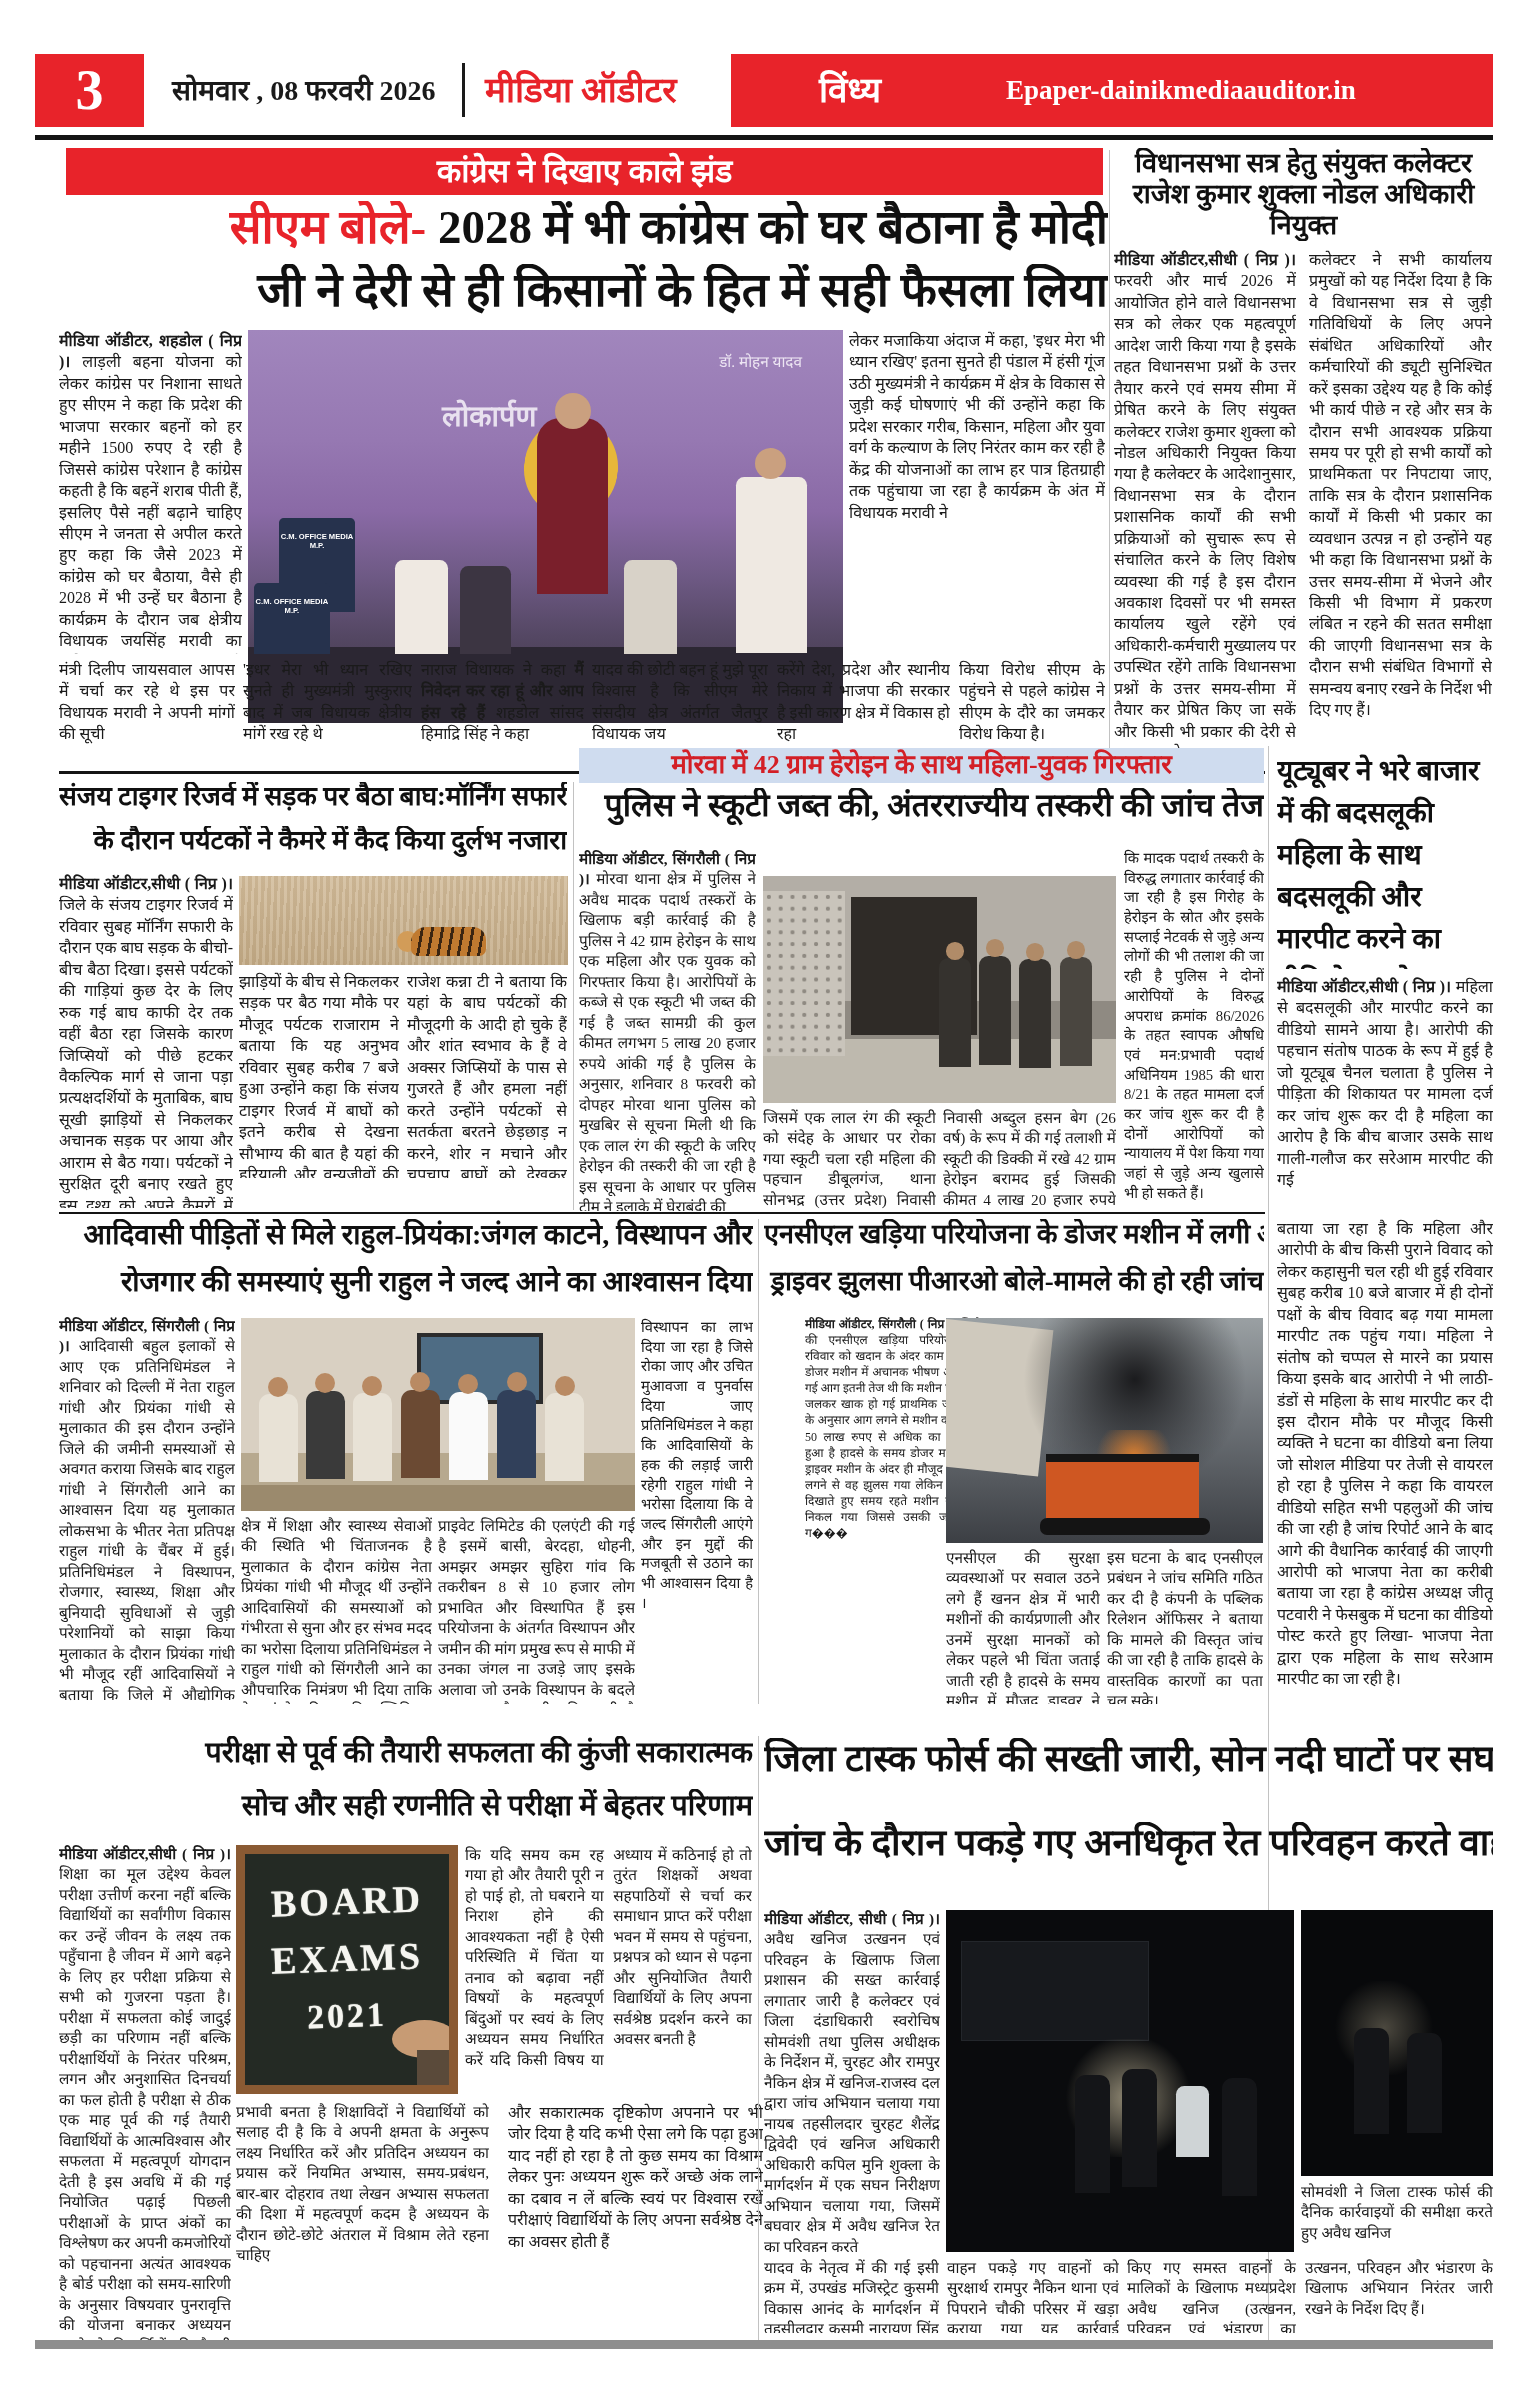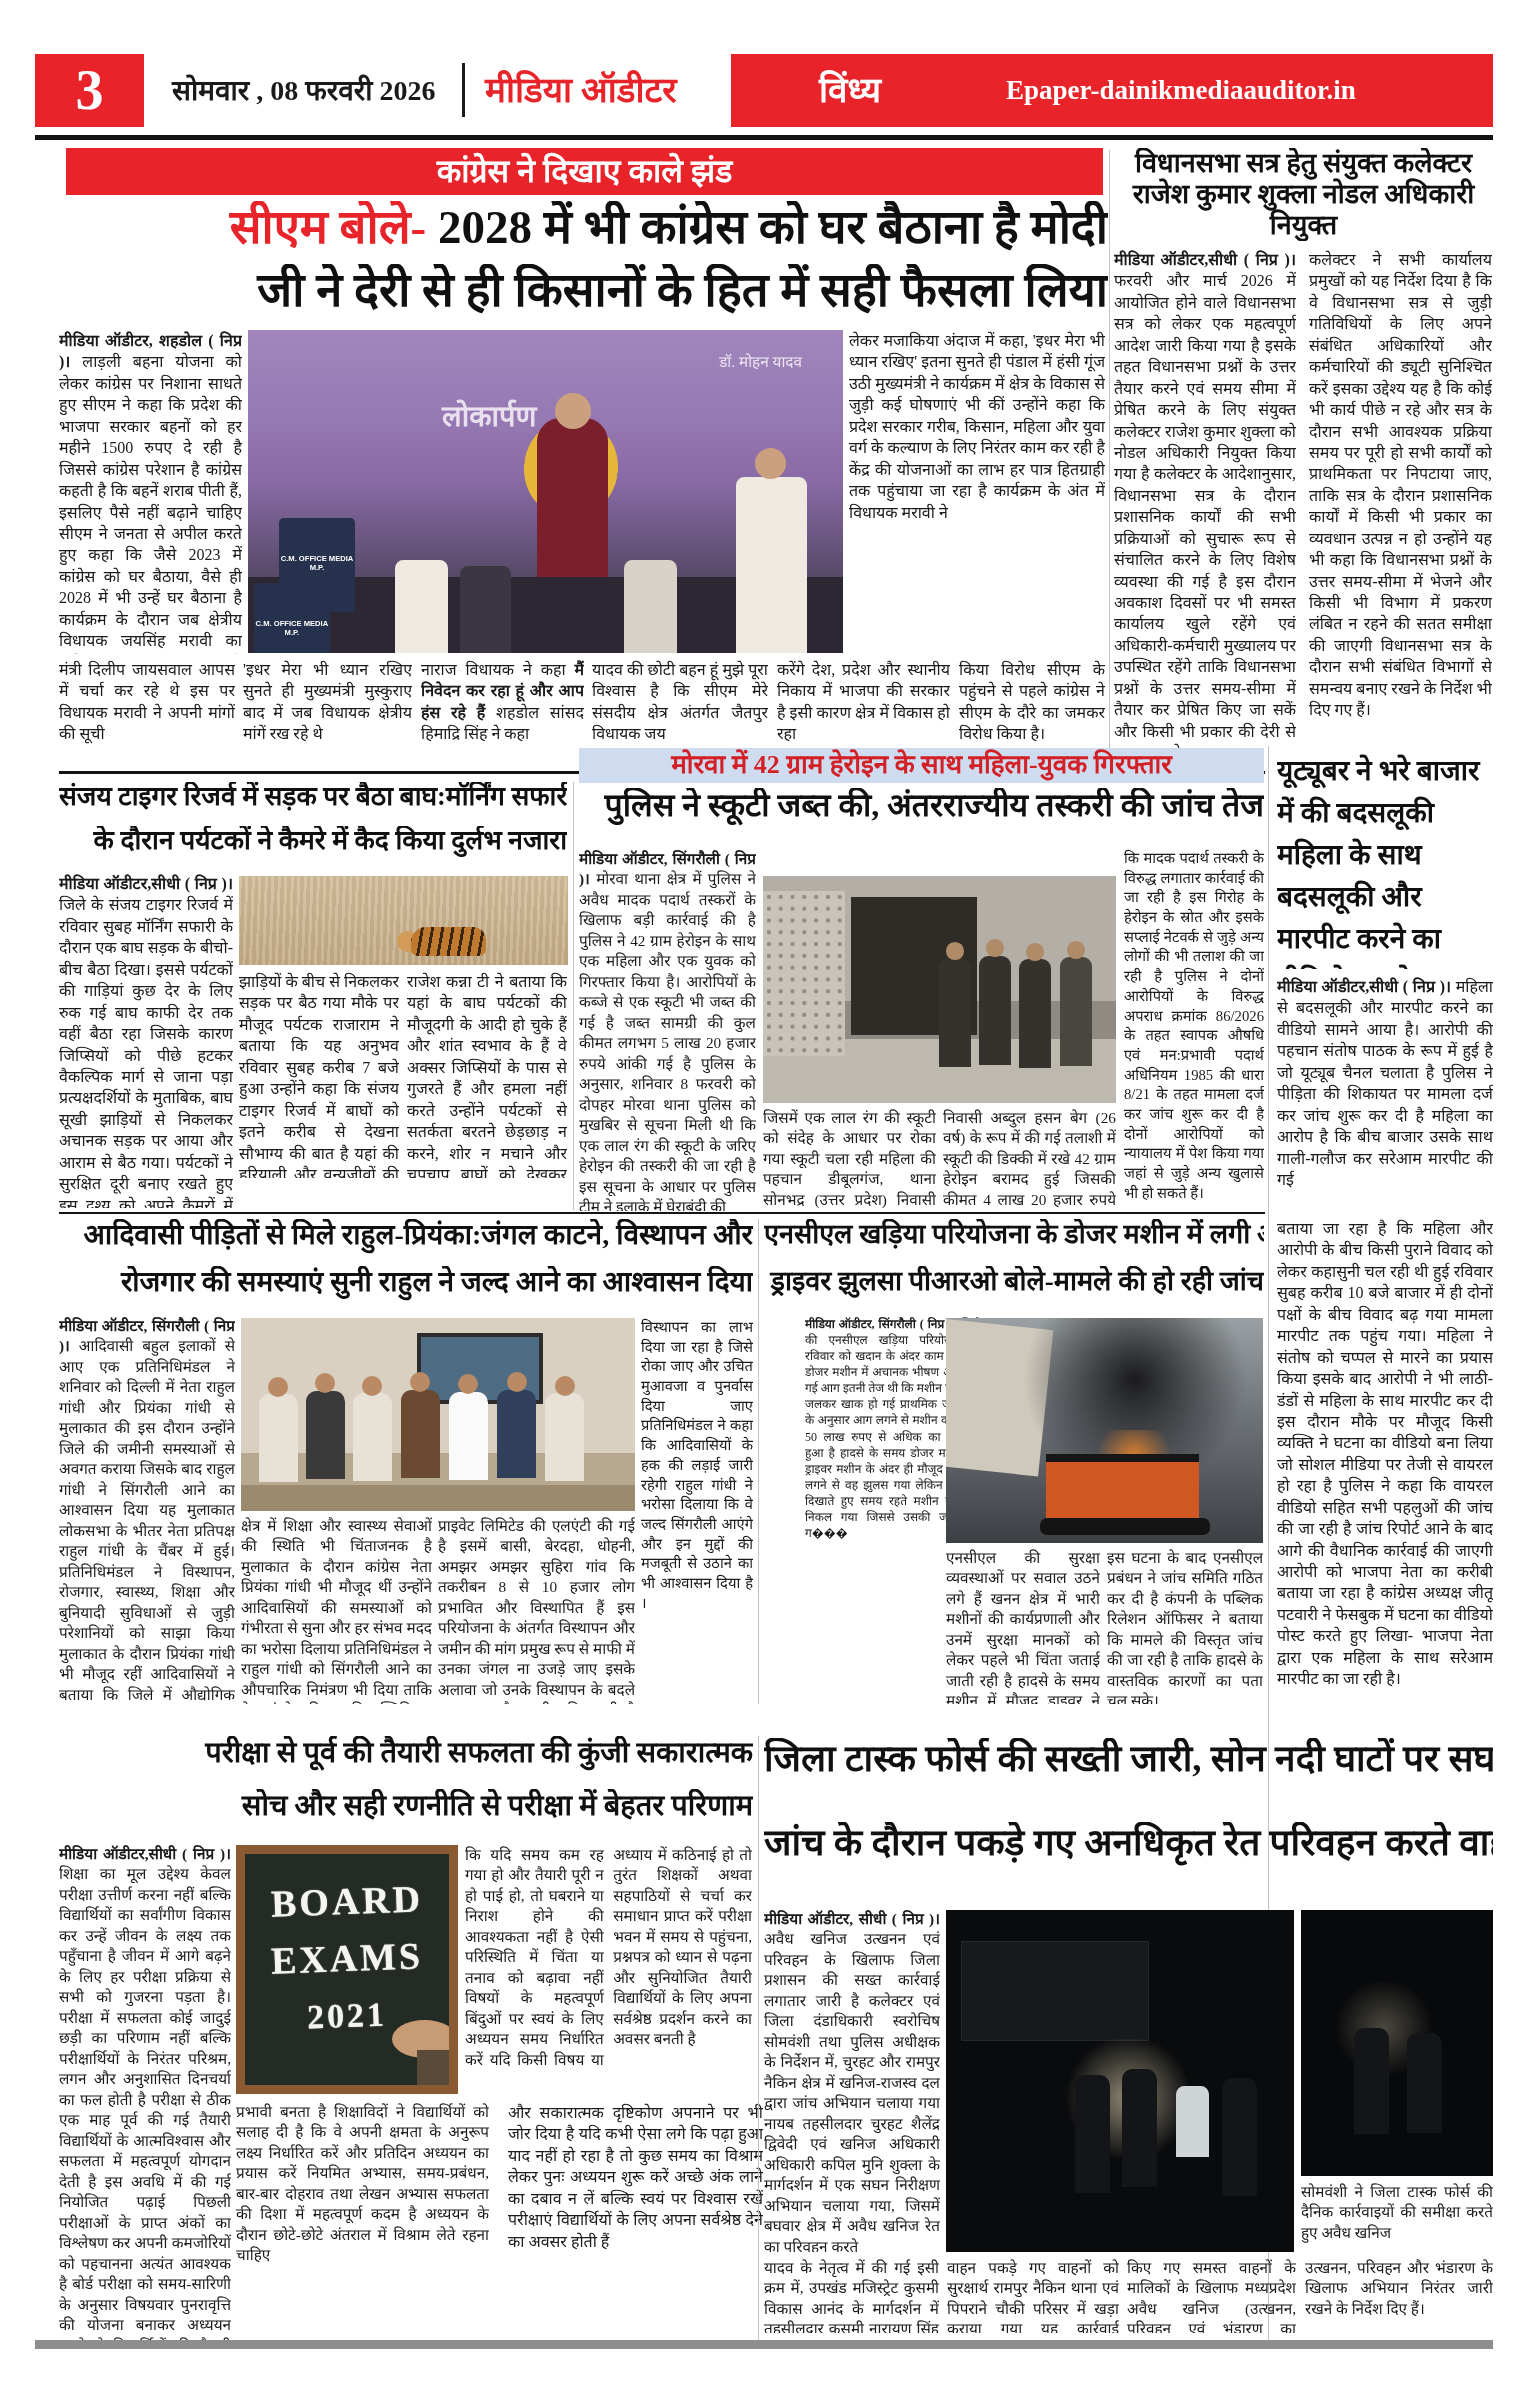--- a/index.html
+++ b/index.html
@@ -20,32 +20,32 @@
   .hdr-numbox { left:35px; top:54px; width:109px; height:73px; background:#e8232a; color:#fff;
                 font-size:56px; font-weight:bold; text-align:center; line-height:72px; }
   .hdr-date { left:172px; top:54px; height:73px; line-height:73px; font-size:28px; font-weight:bold; }
   .hdr-div { left:462px; top:63px; width:2.9px; height:54px; background:#1a1a1a; }
   .hdr-mast { left:485px; top:54px; height:73px; line-height:73px; font-size:35px; font-weight:bold; color:#e8232a; }
   .hdr-band { left:731px; top:54px; width:762px; height:73px; background:#e8232a; color:#fff; }
   .hdr-ed { position:absolute; left:88px; top:0; height:73px; line-height:73px; font-size:35px; font-weight:bold; }
   .hdr-url { position:absolute; left:275px; top:0; height:73px; line-height:73px; font-size:27px; font-weight:bold; }
   
   .photo { overflow:hidden; }
-  .cm-photo { left:248px; top:330px; width:595px; height:323px;
+  .cm-photo { left:248px; top:330px; width:595px; height:393px;
     background:linear-gradient(180deg,#a186bd 0%,#9678b2 28%,#8a6aa6 46%,#6f5a86 62%,#544763 78%,#3c3340 100%); }
   .cm-bdname { position:absolute; right:41px; top:21px; color:#f4eef8; font-size:15.3px; opacity:.92; }
   .cm-bdword { position:absolute; left:194px; top:65px; color:#f7f3fa; font-size:29px; font-weight:bold; opacity:.85; }
   .cm-garland { position:absolute; left:276px; top:88px; width:94px; height:100px; border:15.3px solid #e7b73a;
     border-radius:50%; border-top-color:transparent; transform:rotate(8deg); }
   .cm-figure { position:absolute; left:289px; top:88px; width:71px; height:176px; background:#7a1f2b; border-radius:23.5px 23.5px 0 0; }
   .cm-head { position:absolute; left:307px; top:63px; width:36px; height:36px; background:#caa07f; border-radius:50%; }
   .cm-crowd { position:absolute; left:0; bottom:0; width:100%; height:76px; background:#2c2733; }
   .cm-p { position:absolute; border-radius:8.2px 8.2px 0 0; }
   .vest { position:absolute; background:#26324d; border-radius:4.7px 4.7px 0 0; }
-  .vest span { display:block; color:#fff; font-size:7.6px; font-weight:bold; text-align:center; margin-top:36px;
+  .vest span { display:block; color:#fff; font-size:7.6px; font-weight:bold; text-align:center; margin-top:14px;
     font-family:"Liberation Sans",sans-serif; line-height:1.25; }
   .tiger-photo { left:239px; top:876px; width:329px; height:89px;
     background:#c9b291; background-image:repeating-linear-gradient(92deg,rgba(255,255,255,.12) 0 2.9px,rgba(120,95,60,.10) 2.9px 6.5px),
     linear-gradient(180deg,#d3bd9c 0%,#c3ab87 100%); }
   .tiger-body { position:absolute; right:82px; bottom:9.4px; width:75px; height:29px; background:#c07a30;
     border-radius:15.3px 13px 7px 7px;
     background-image:repeating-linear-gradient(100deg,rgba(35,22,12,.85) 0 2.9px,transparent 2.9px 10px); }
   .tiger-head { position:absolute; right:150px; bottom:13px; width:21px; height:21px; background:#d29c58; border-radius:50%; }
   .morwa-photo { left:763px; top:876px; width:353px; height:227px;
     background:linear-gradient(180deg,#b3aea6 0 55%,#8f8a82 55% 72%,#beb9ae 72% 100%); }

